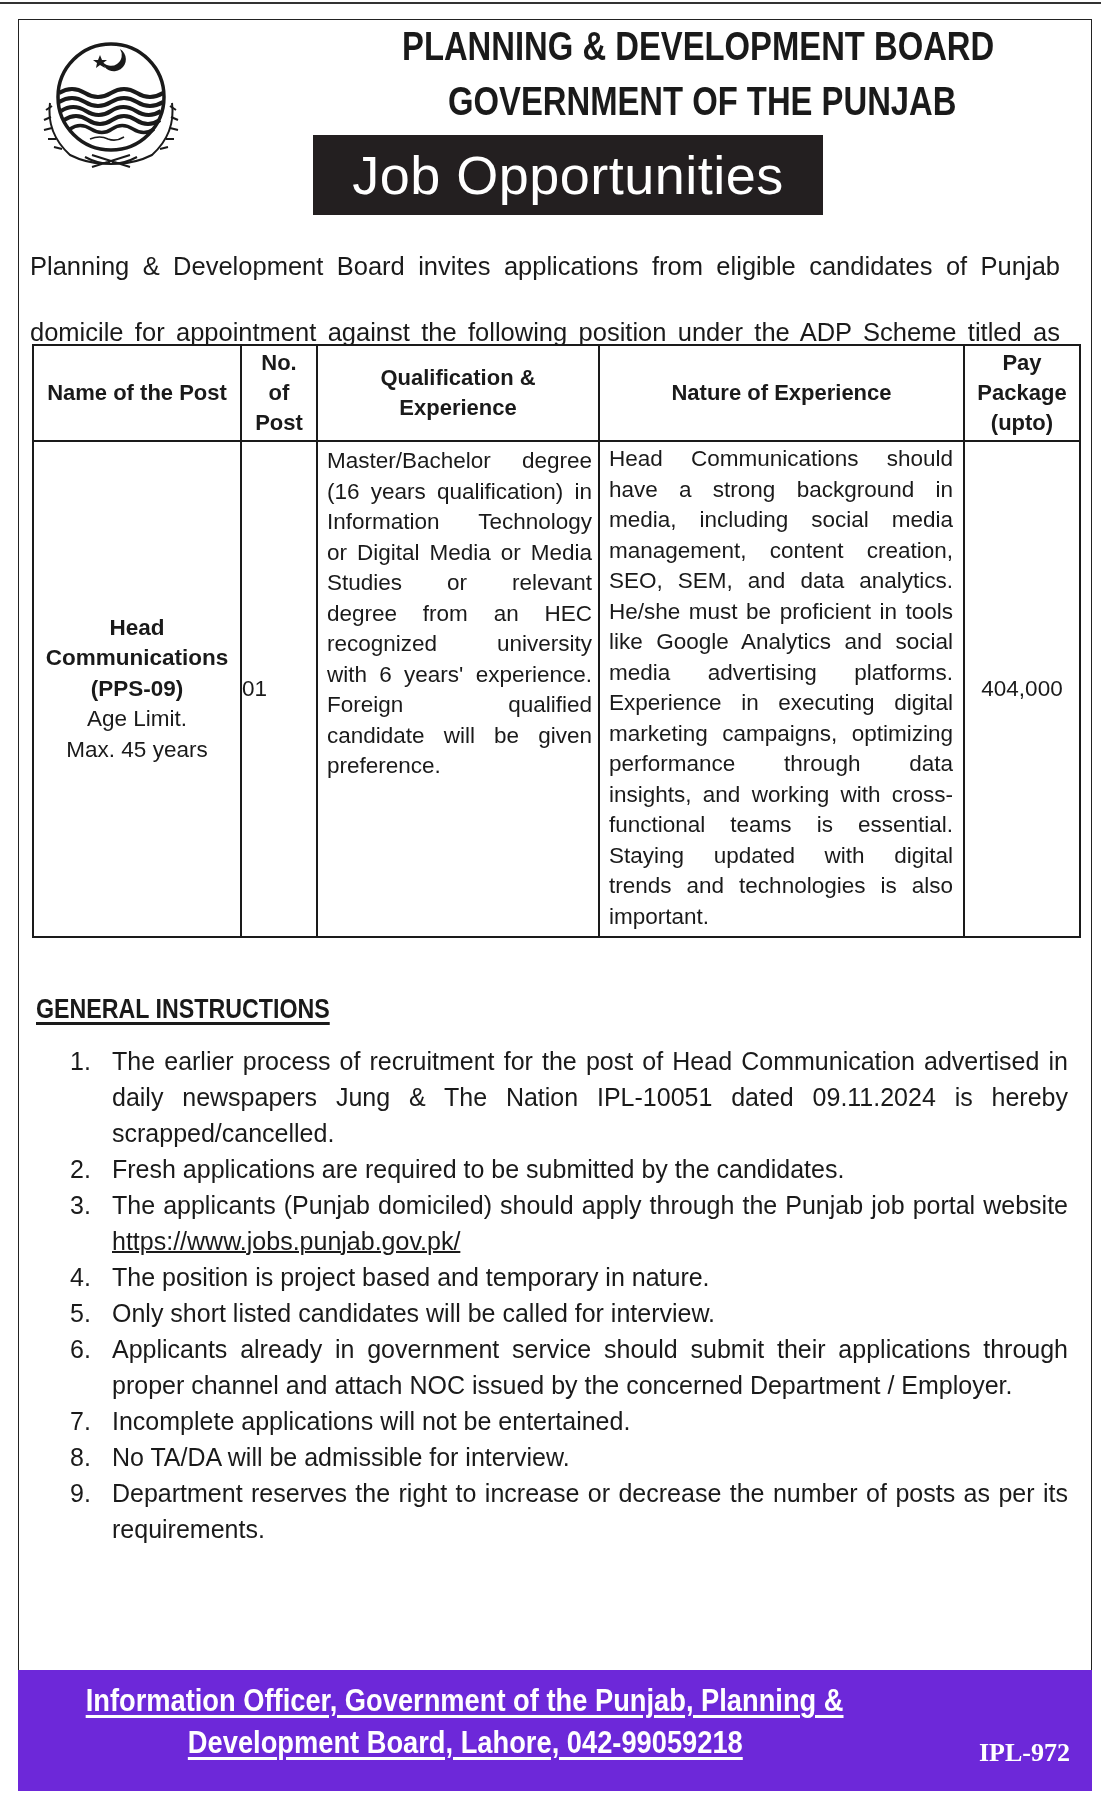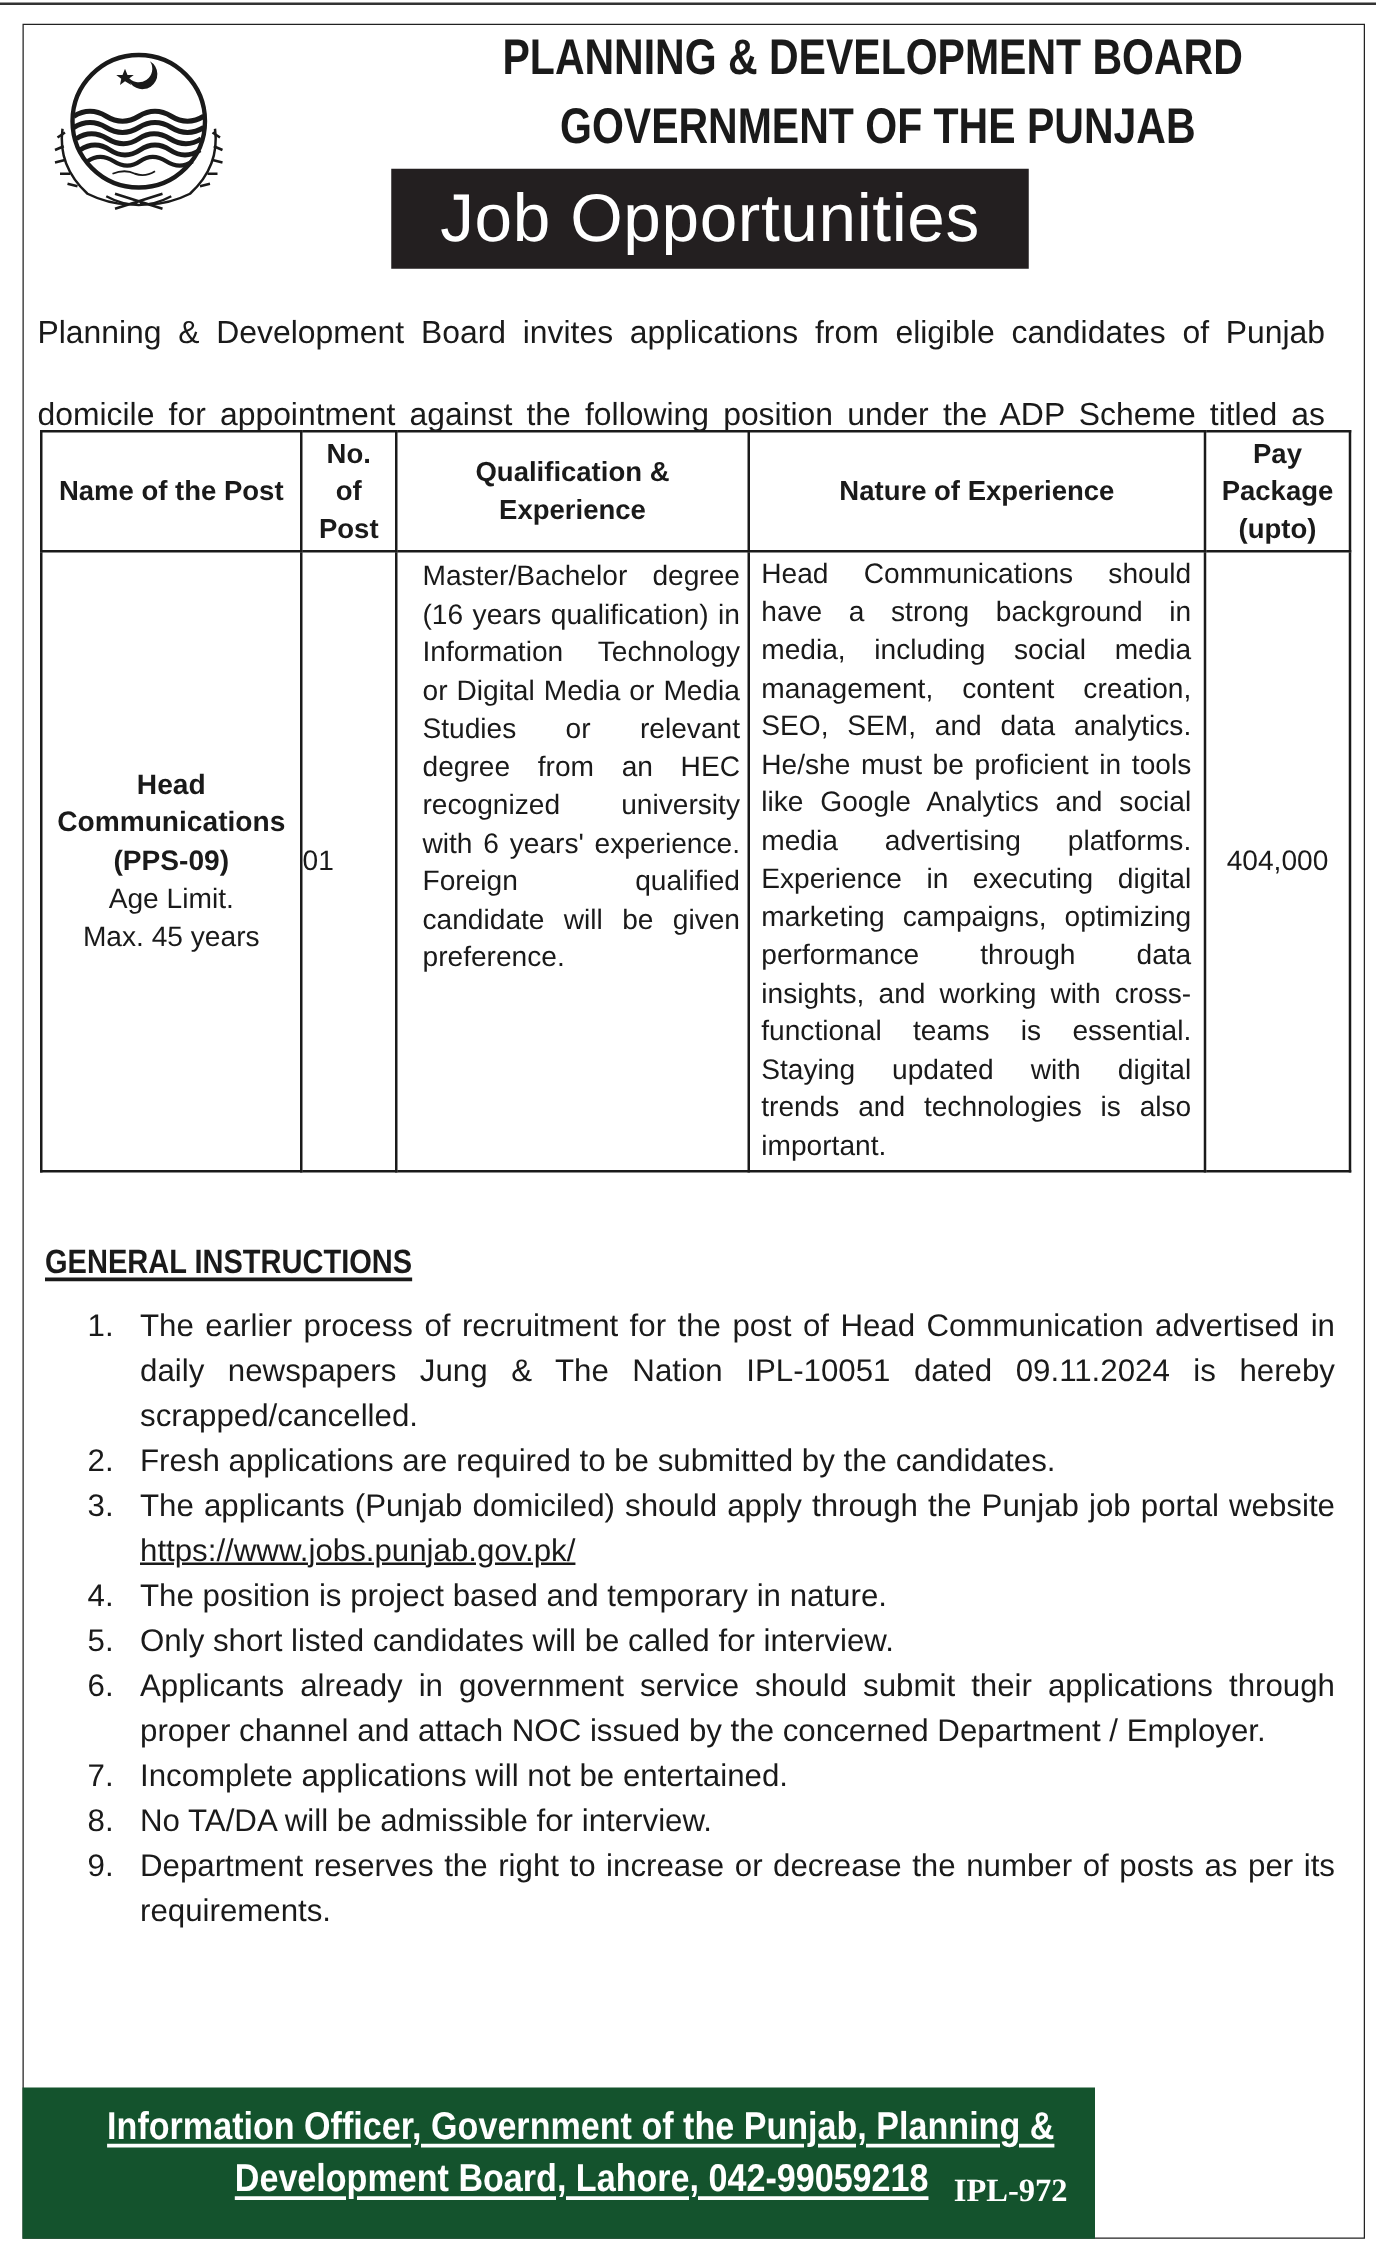--- a/index.html
+++ b/index.html
@@ -23,35 +23,35 @@
   .intro p.last { text-align-last: left; }
   .intro b { font-weight: bold; }
 
   table.posts { position: absolute; left: 32px; top: 344px; width: 1047px; border-collapse: collapse; table-layout: fixed; }
   table.posts th, table.posts td { border: 2px solid #1a1a1a; vertical-align: middle; }
   table.posts th { font-weight: bold; font-size: 22px; line-height: 30px; text-align: center; height: 96px; }
   table.posts td { font-size: 22.5px; line-height: 30.5px; }
   .c-name { text-align: center; }
   .c-name .bold { font-weight: bold; }
   .c-num { text-align: left; }
-  .c-qual { text-align: justify; padding: 4px 6px 8px 20px; vertical-align: top !important; }
+  .c-qual { text-align: justify; padding: 4px 6px 8px 9px; vertical-align: top !important; }
   .c-nat  { text-align: justify; padding: 2px 10px 4px 9px; vertical-align: top !important; }
   .c-pay  { text-align: center; }
   .just { text-align: justify; text-align-last: justify; }
   .just.last { text-align-last: left; }
 
   .gi-title { position: absolute; left: 36px; top: 994px; font-size: 27px; font-weight: bold; text-decoration: underline; text-decoration-thickness: 3px; text-underline-offset: 4px; transform: scaleX(0.86); transform-origin: left top; white-space: nowrap; }
 
   ol.gi { position: absolute; left: 70px; top: 1043px; width: 998px; list-style: none; }
   ol.gi li { position: relative; padding-left: 42px; font-size: 25px; line-height: 36px; text-align: justify; }
   ol.gi li .num { position: absolute; left: 0; top: 0; width: 42px; }
   ol.gi li .txt { display: block; text-align: justify; }
   .link { text-decoration: underline; text-decoration-thickness: 2px; color: #1a1a1a; }
 
-  .footer { position: absolute; left: 18px; top: 1670px; width: 858px; height: 121px; background: #14532d; }
+  .footer { position: absolute; left: 18px; top: 1670px; width: 1074px; height: 121px; background: #6d28d9; }
   .footer-line { position: absolute; left: 0; width: 1074px; text-align: center; color: #fff; font-weight: bold; font-size: 31px; white-space: nowrap; }
   .footer-line span { text-decoration: underline; text-decoration-thickness: 3px; text-underline-offset: 4px; display: inline-block; transform: scaleX(0.88); }
   .fl1 { top: 13px; left: -90px; }
   .fl2 { top: 55px; left: -90px; }
   .ipl { position: absolute; right: 22px; top: 68px; color: #fff; font-family: "Liberation Serif", serif; font-weight: bold; font-size: 26px; }
 </style>
 </head>
 <body>
 
 <div class="top-rule"></div>

